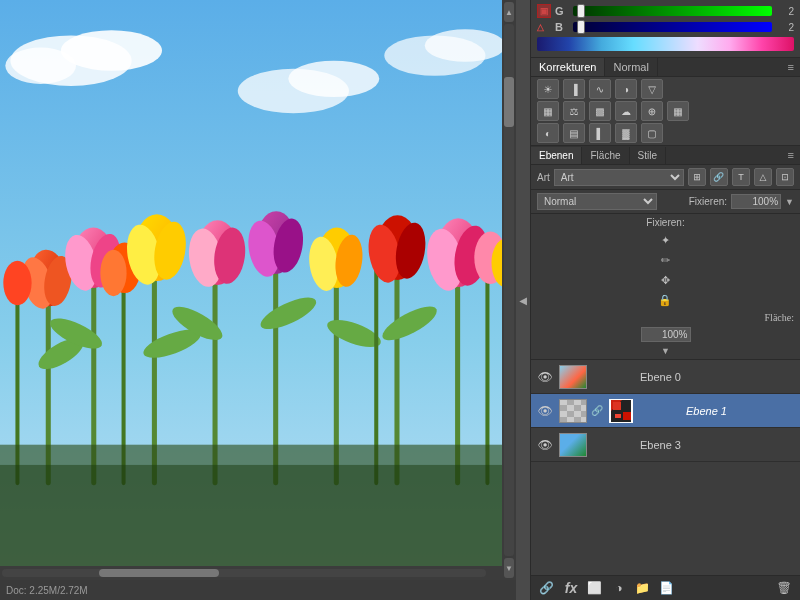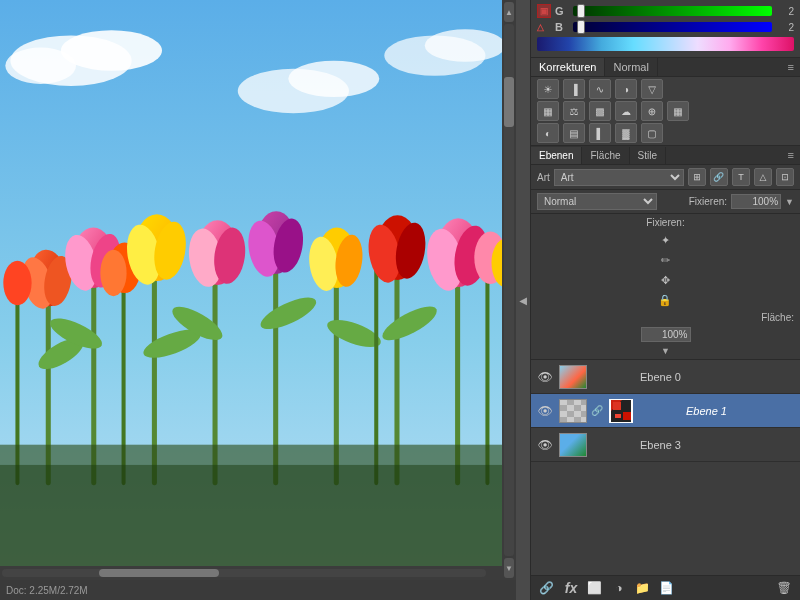--- a/index.html
+++ b/index.html
@@ -298,20 +298,21 @@
       gap: 4px;
       background: #3a3a3a;
       border-bottom: 1px solid #2a2a2a;
       flex-direction: column;
     }
 
     #fill-label {
       font-size: 10px;
       color: #bbb;
       margin-left: auto;
+      font-family: Liberation Serif, serif;
     }
 
     #fill-value {
       width: 50px;
       background: #555;
       border: 1px solid #666;
       color: #ccc;
       font-size: 10px;
       padding: 1px 2px;
       text-align: right;

